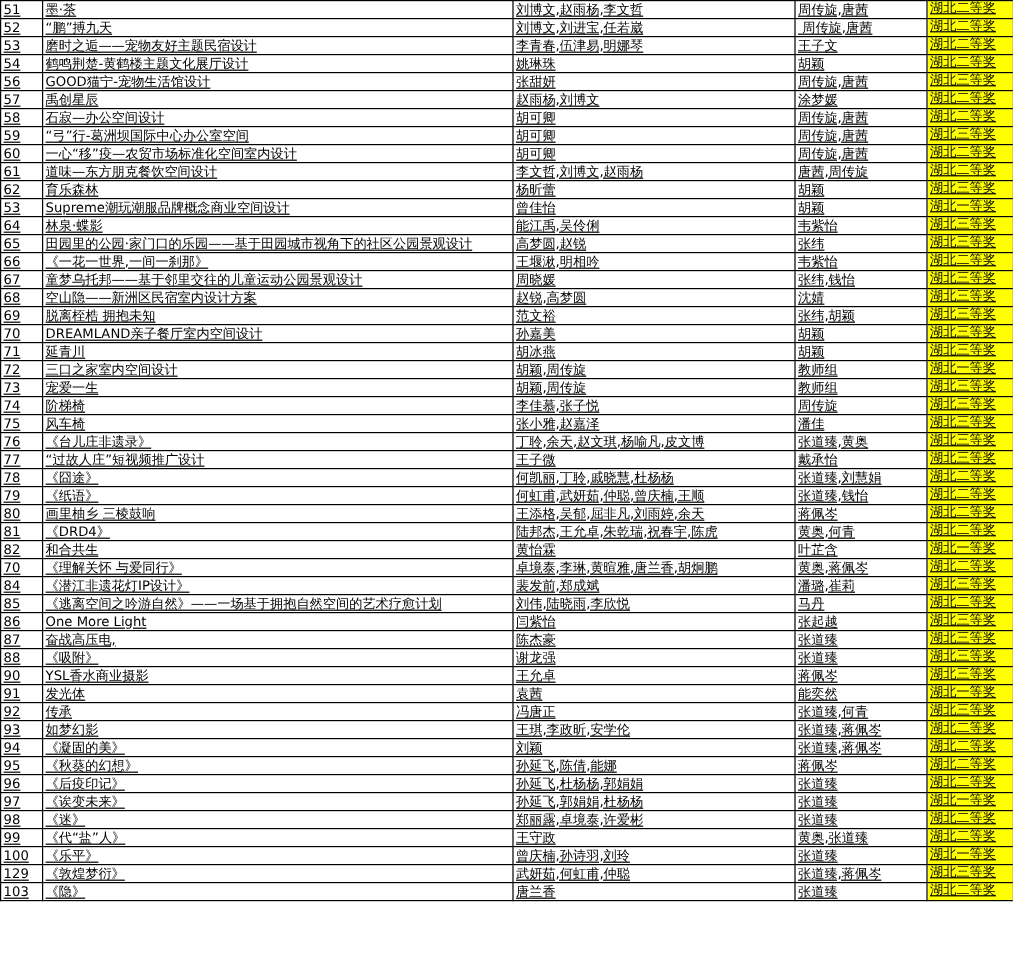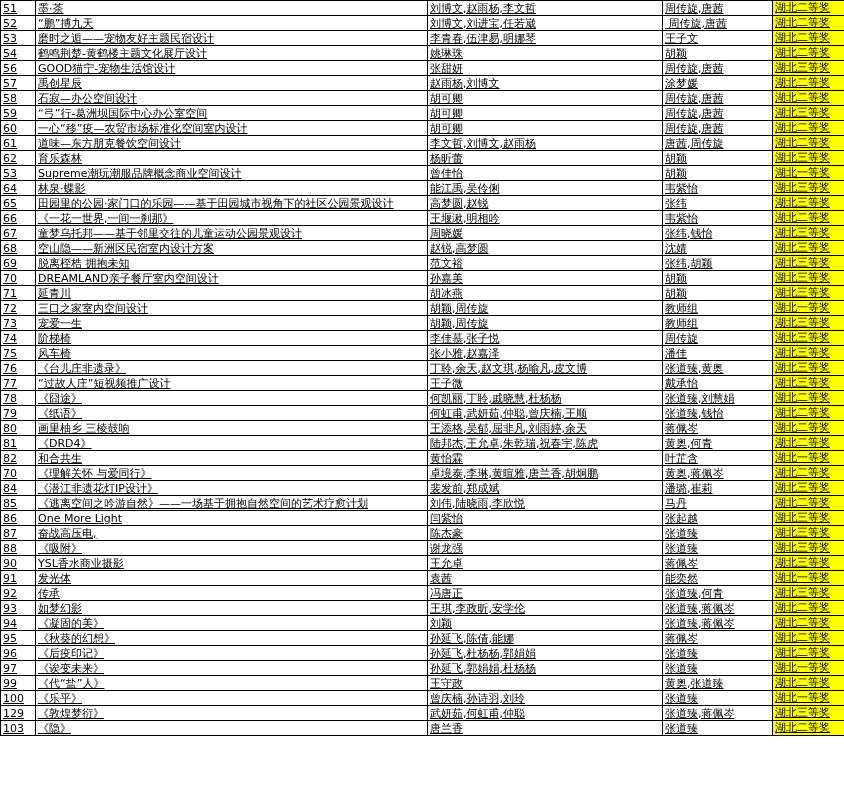--- a/index.html
+++ b/index.html
@@ -344,20 +344,27 @@
         <td class="award">湖北二等奖</td>
       </tr>
       <tr>
         <td class="num">97</td>
         <td>《诶变未来》</td>
         <td>孙延飞,郭娟娟,杜杨杨</td>
         <td>张道臻</td>
         <td class="award">湖北一等奖</td>
       </tr>
       <tr>
+        <td class="num">98</td>
+        <td>《迷》</td>
+        <td>郑丽露,卓境泰,许爱彬</td>
+        <td>张道臻</td>
+        <td class="award">湖北二等奖</td>
+      </tr>
+      <tr>
         <td class="num">99</td>
         <td>《代“盐”人》</td>
         <td>王守政</td>
         <td>黄奥,张道臻</td>
         <td class="award">湖北二等奖</td>
       </tr>
       <tr>
         <td class="num">100</td>
         <td>《乐平》</td>
         <td>曾庆楠,孙诗羽,刘玲</td>

